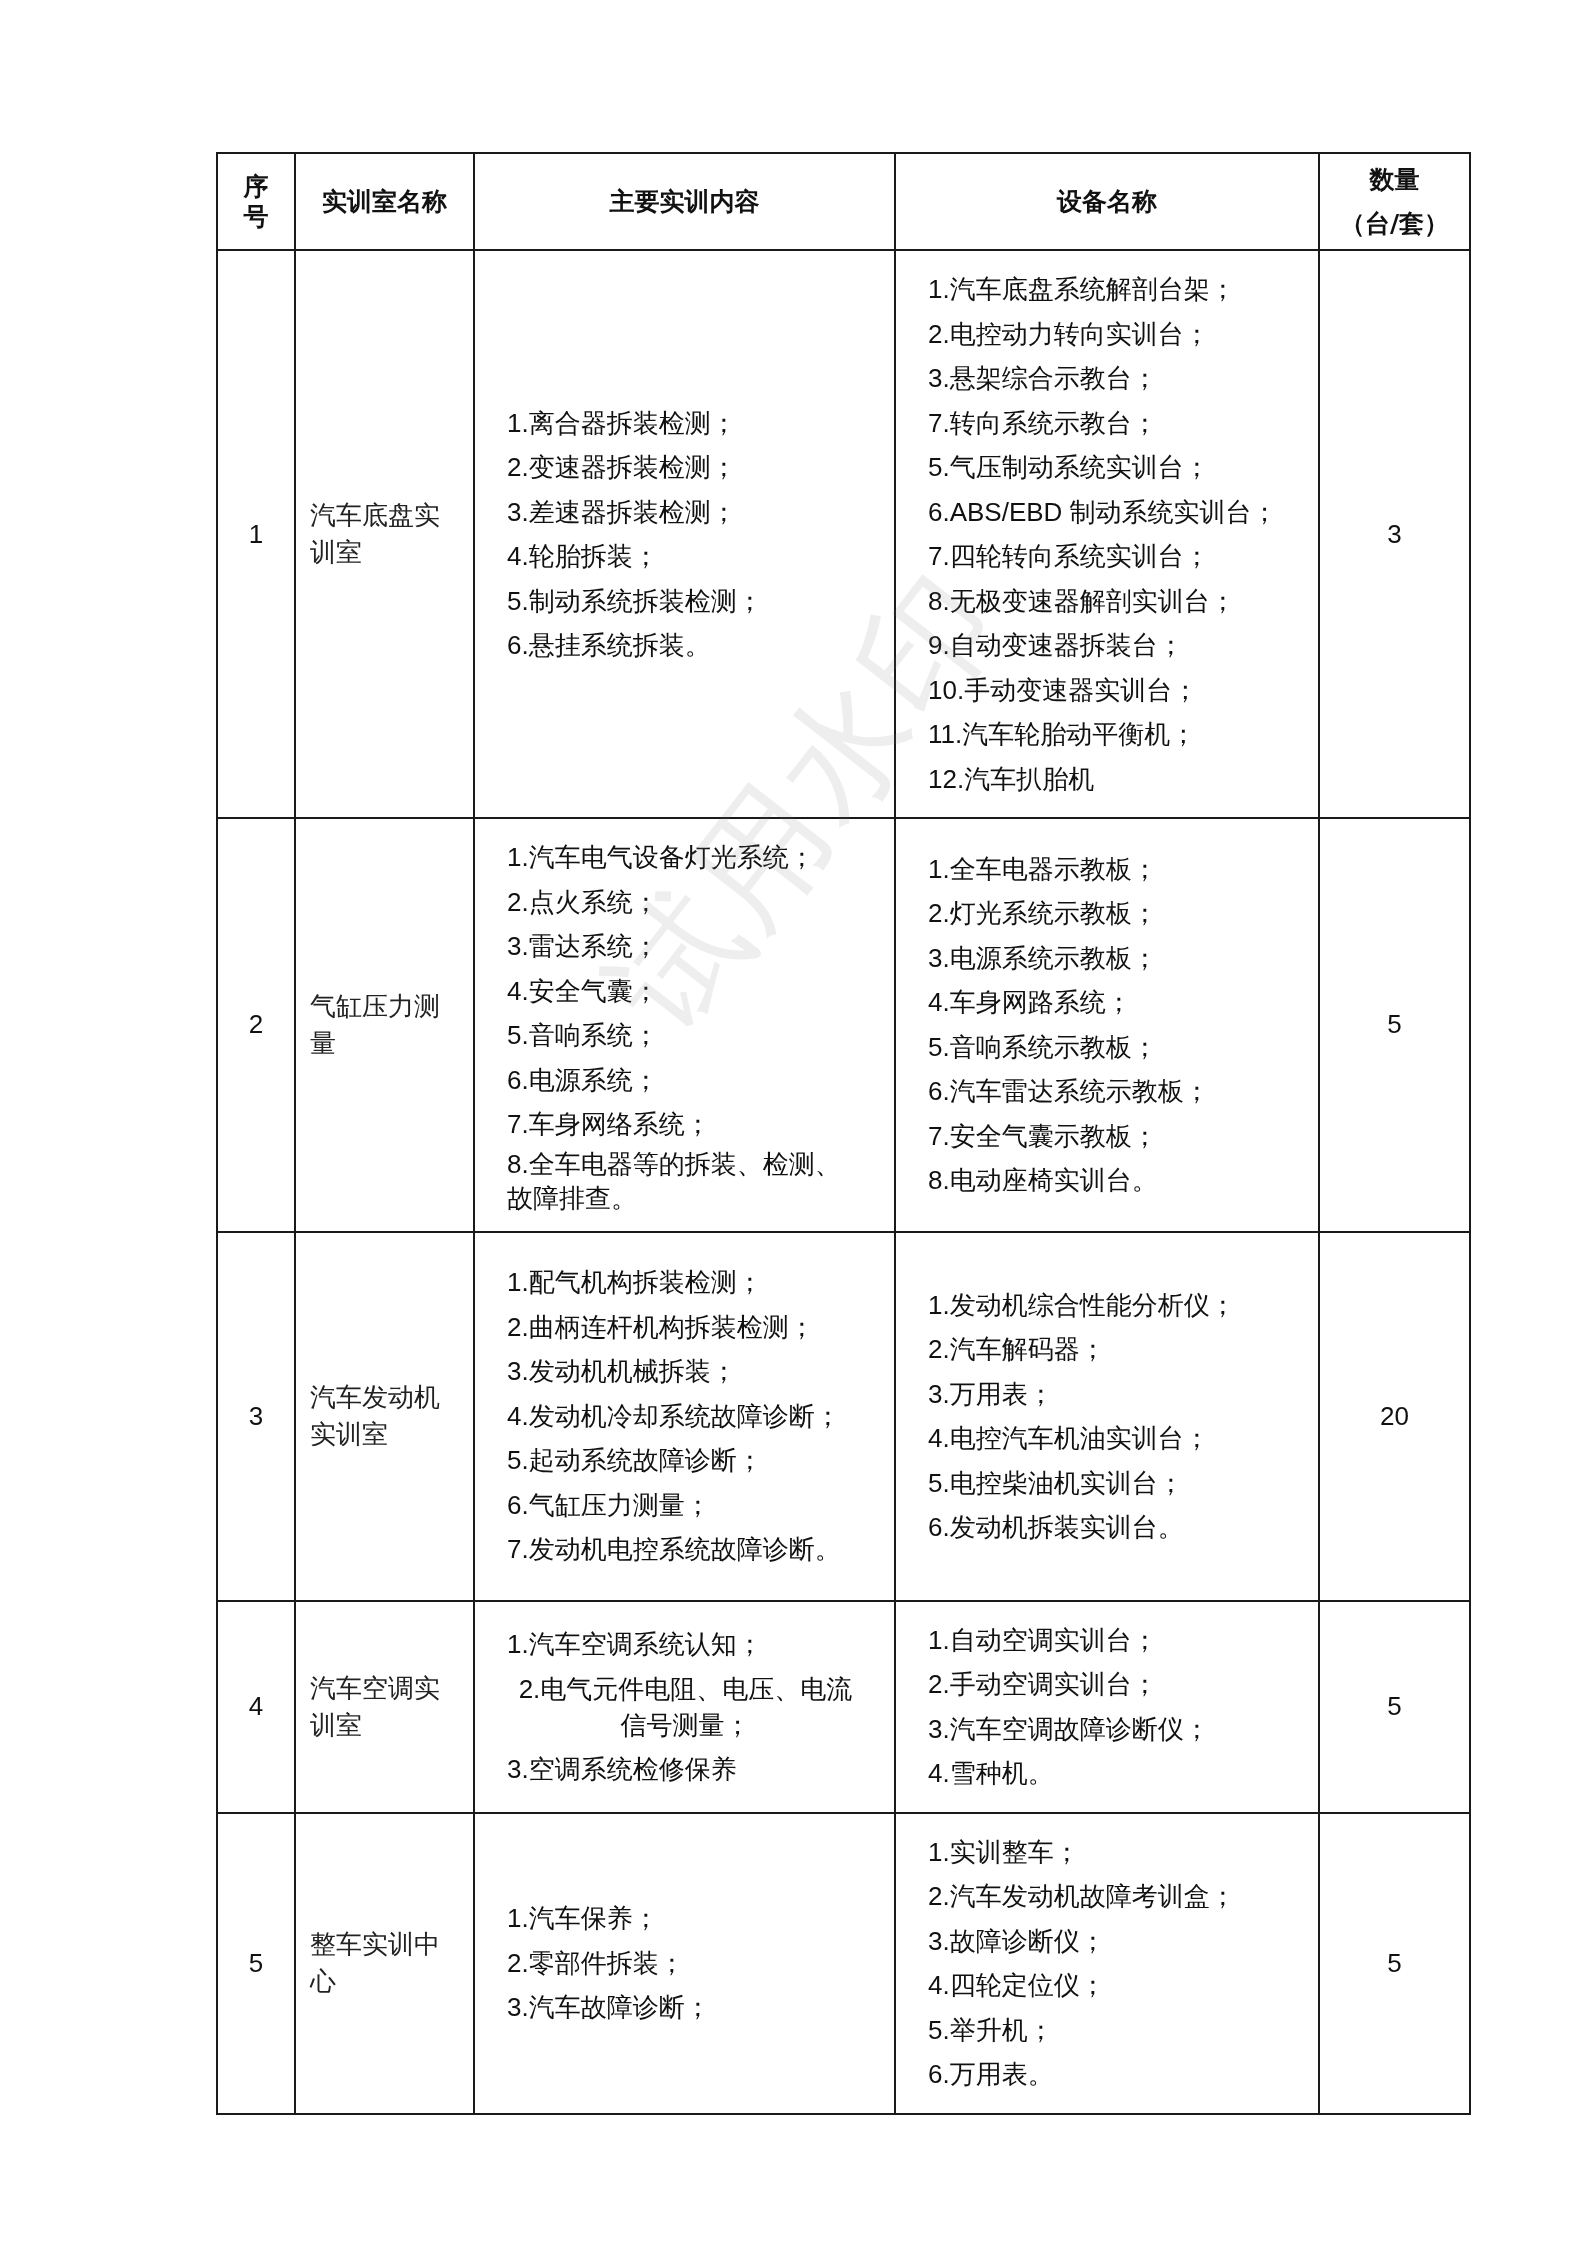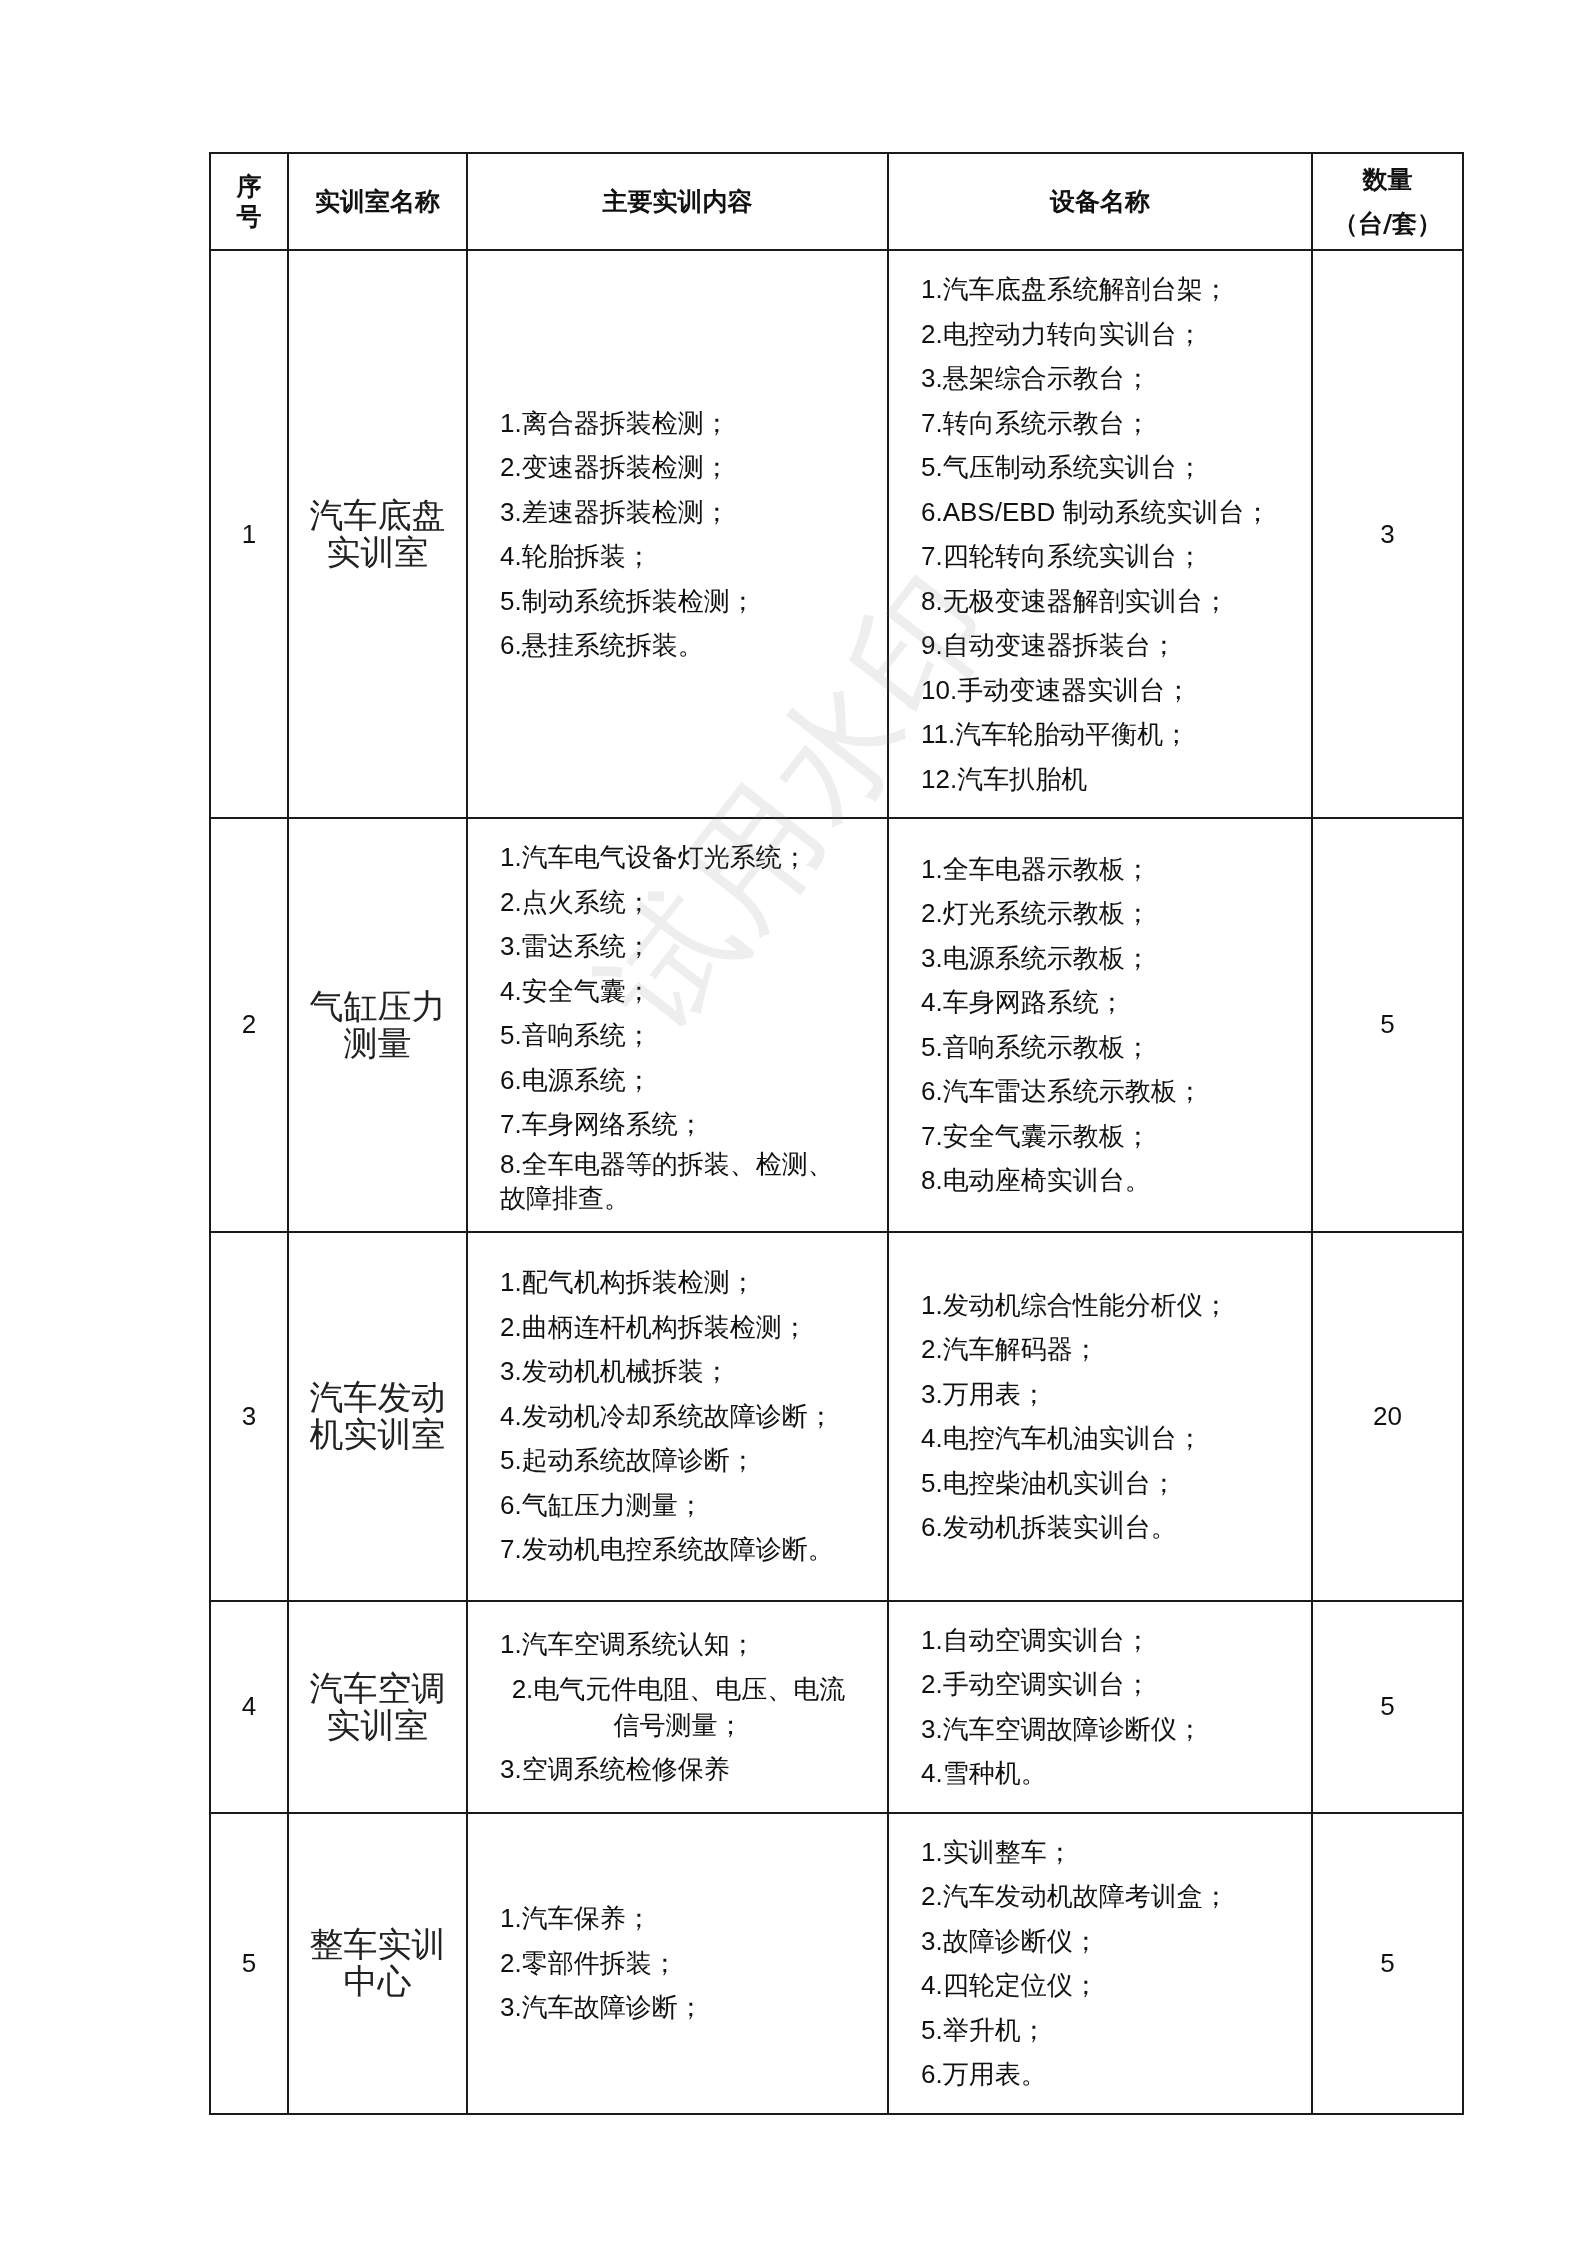--- a/index.html
+++ b/index.html
@@ -10,21 +10,21 @@
     body {
       width: 1587px;
       height: 2245px;
       position: relative;
       overflow: hidden;
       font-family: "Liberation Sans", "DejaVu Sans", sans-serif;
       color: #111111;
     }
     .page {
       position: absolute;
-      left: 4px; top: 0;
+      left: 11px; top: 0;
       width: 1515px;
       height: 2245px;
     }
     table.lab-table {
       position: absolute;
       left: 205px;
       top: 152px;
       width: 1253px;
       border-collapse: collapse;
       table-layout: fixed;
@@ -42,22 +42,22 @@
       line-height: 40px;
       height: 95px;
     }
     th.col-no { line-height: 30px; }
     th.col-qty { line-height: 44px; }
     .cell-no, .cell-qty {
       text-align: center;
       font-size: 26px;
     }
     .cell-name {
-      text-align: center;
-      font-size: 34px;
+      text-align: left;
+      font-size: 26px;
       line-height: 37px;
       padding: 0 14px !important;
       color: #222;
     }
     .cell-list {
       padding: 0 14px 0 16px !important;
     }
     ul.items {
       list-style: none;
       margin: 16px;

